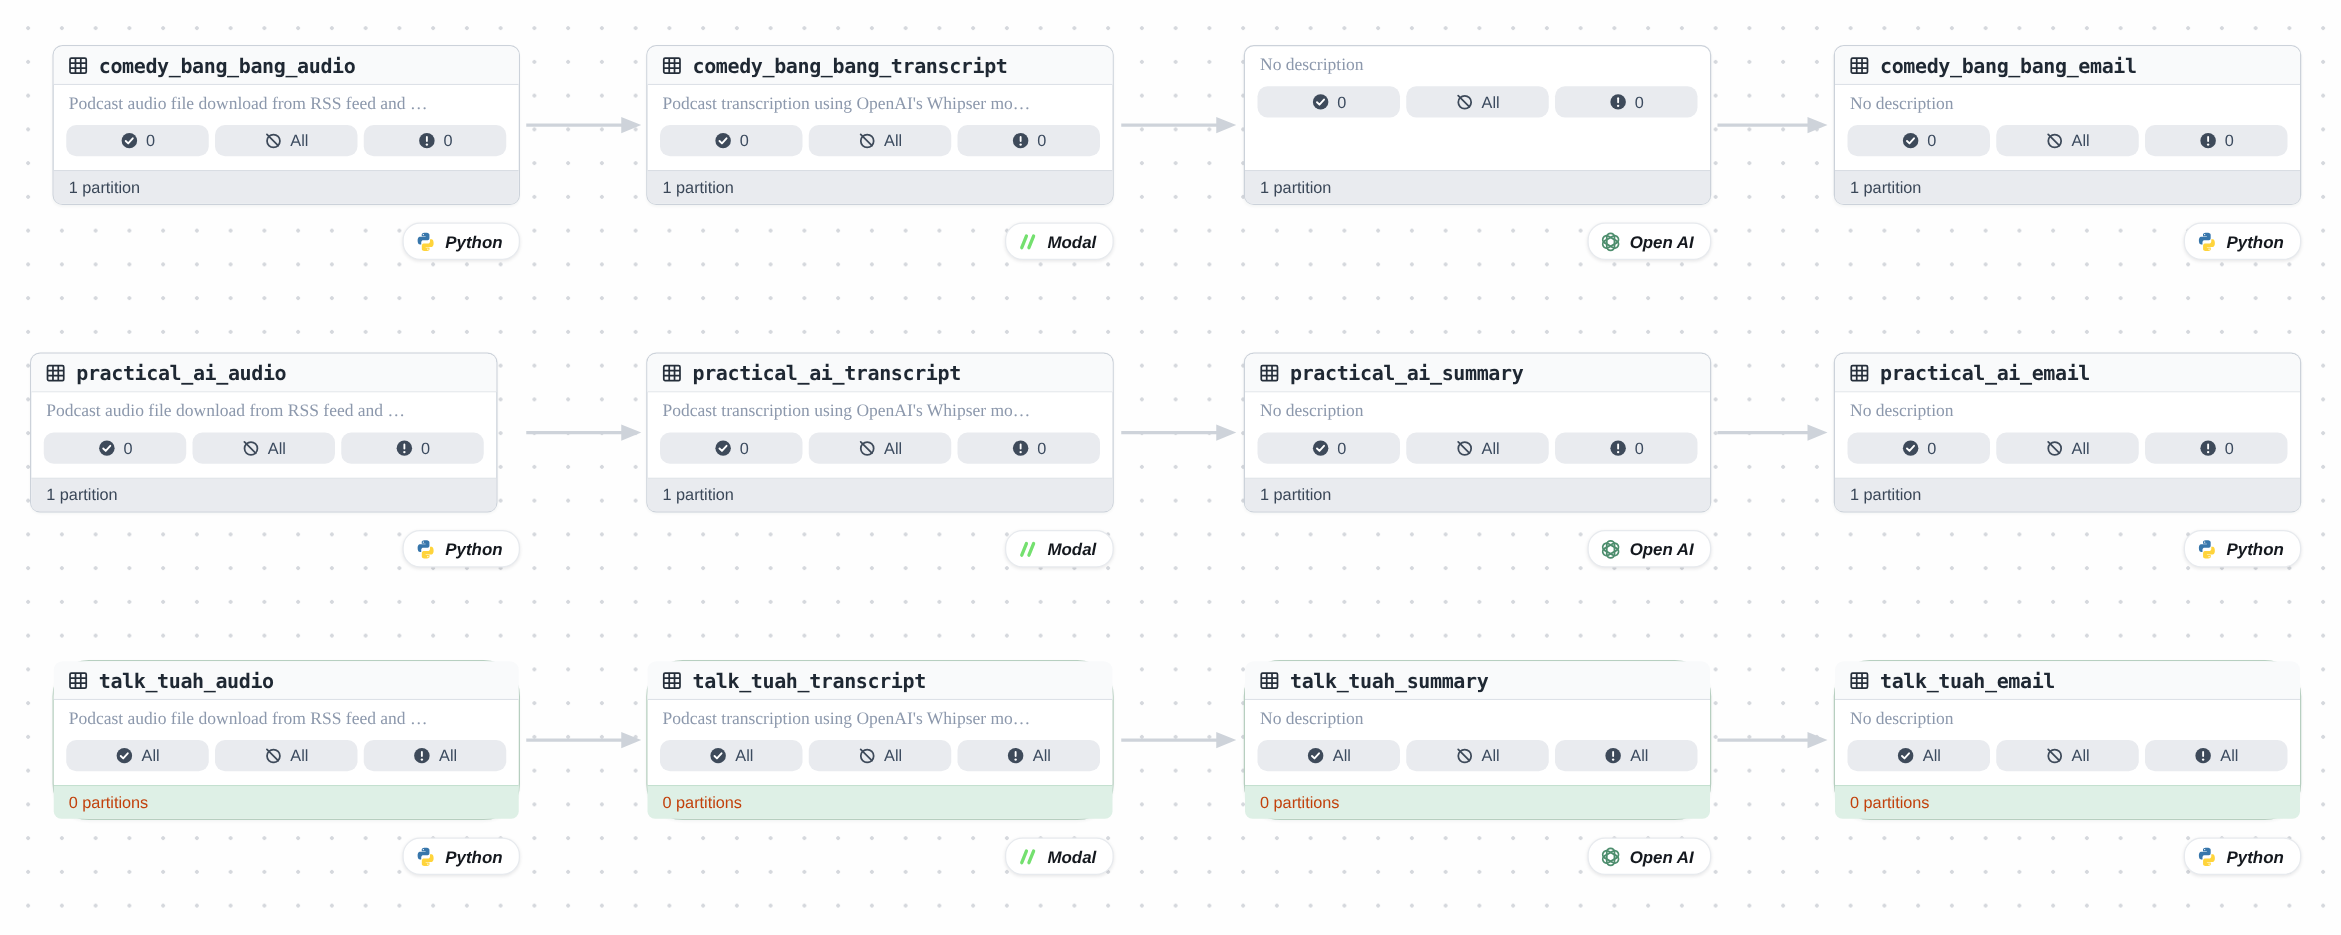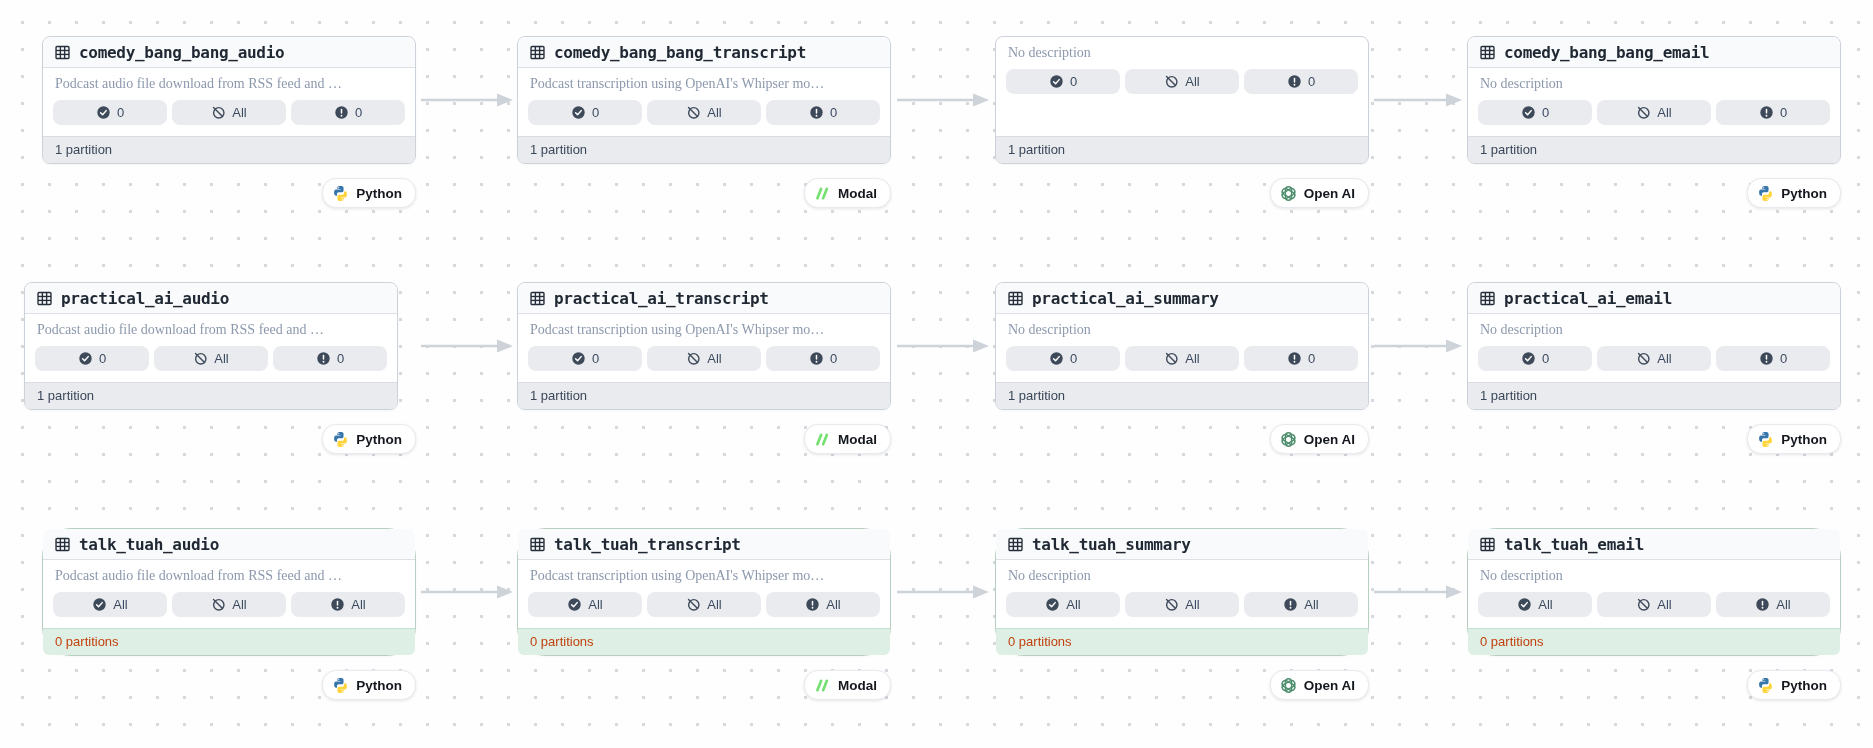--- a/index.html
+++ b/index.html
@@ -62,20 +62,21 @@
     background:#def0e6;color:#c2410c;border-top-color:#c4e0d0;
   }
   .badge{
     position:absolute;height:28px;
     display:inline-flex;align-items:center;gap:7px;
     background:#fff;border:1px solid #e7eaee;border-radius:14px;
     padding:0 13px 0 9px;
     box-shadow:0 1px 3px rgba(16,22,26,.10);
     font-size:13.5px;font-weight:700;color:#14181e;
     white-space:nowrap;
+    font-style:italic;
   }
   .badge svg{width:17px;height:17px;display:block;}
   .arrow{position:absolute;overflow:visible;}
   .arrow line{stroke:#ced3da;stroke-width:2.6px;}
   .arrow polygon{fill:#ced3da;}
   .defs{position:absolute;width:0;height:0;overflow:hidden;}
 </style>
 </head>
 <body>
 

